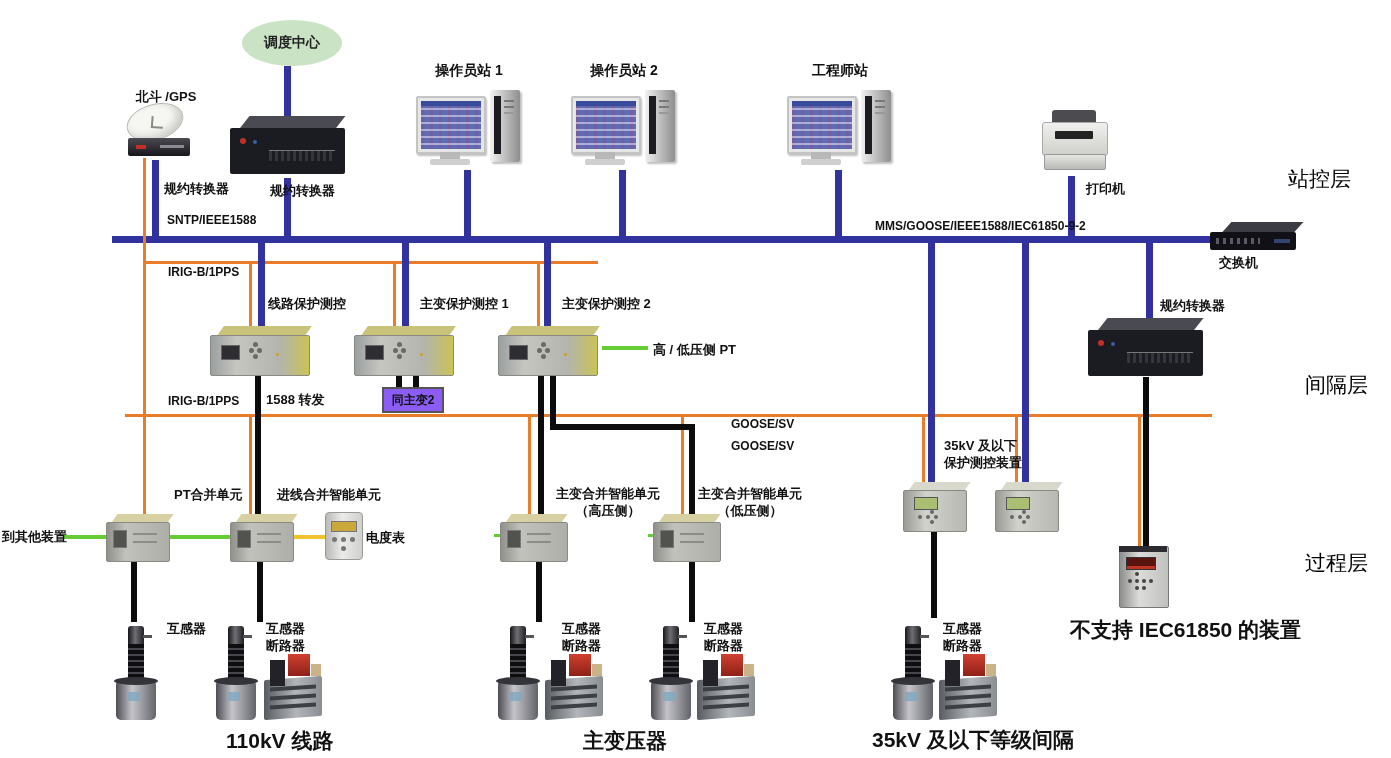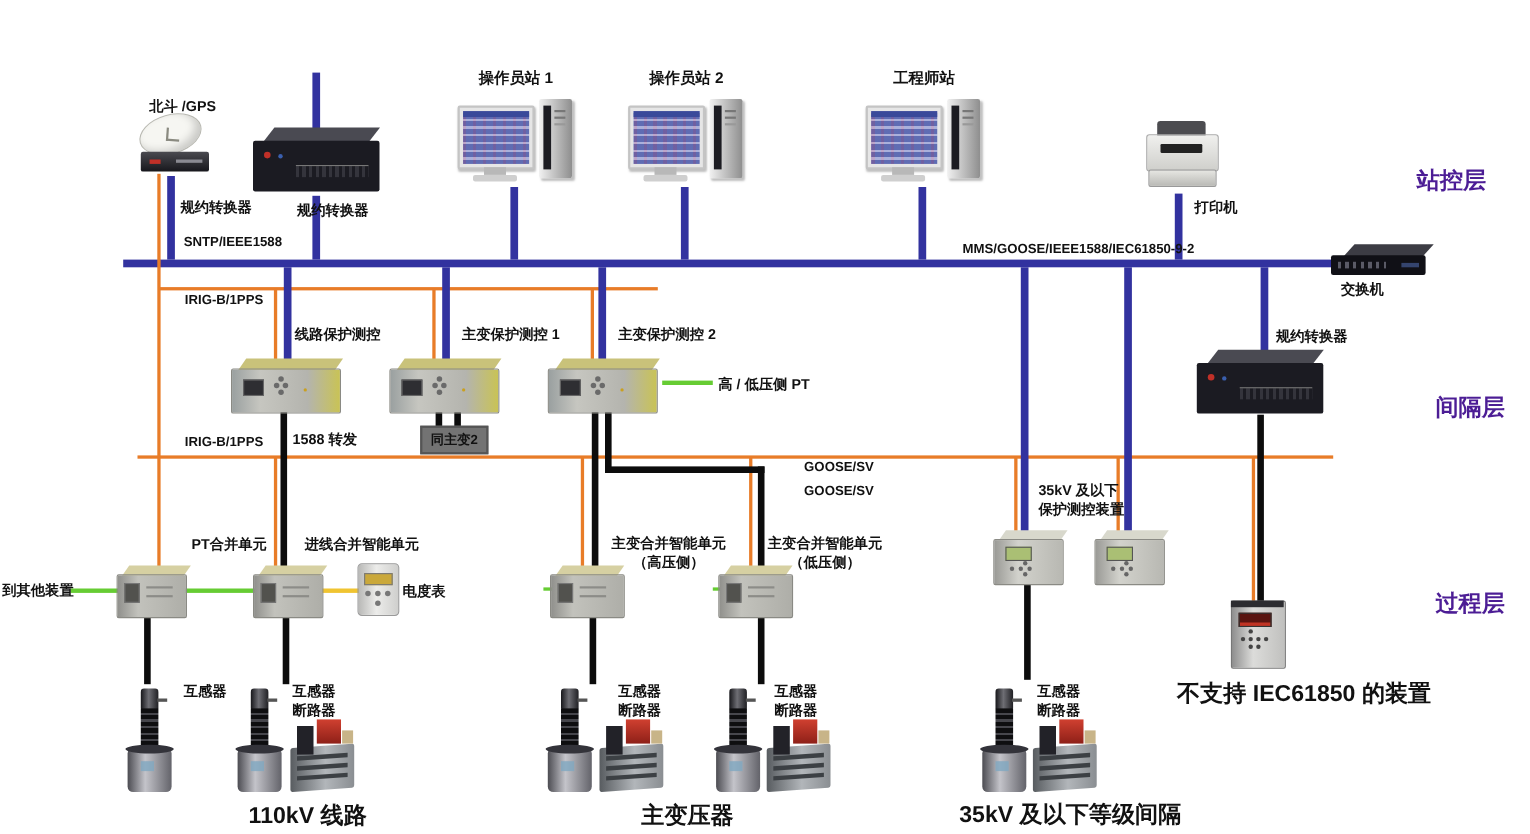--- a/index.html
+++ b/index.html
@@ -9,28 +9,28 @@
   .ln{position:absolute;}
   .blue{background:#32329f;}
   .orange{background:#e87c28;}
   .black{background:#0c0c0c;}
   .green{background:#66cc33;}
   .yellow{background:#f0c431;}
   
   .lbl{position:absolute;font-size:13px;font-weight:bold;white-space:nowrap;color:#111;}
   .lbl12{position:absolute;font-size:12px;font-weight:bold;white-space:nowrap;color:#111;}
   .lbl15{position:absolute;font-size:21px;font-weight:bold;white-space:nowrap;color:#111;}
-  .layer{position:absolute;font-size:21px;font-weight:bold;white-space:nowrap;color:#4c1d95;}
+  .layer{position:absolute;font-size:21px;font-weight:normal;white-space:nowrap;color:#000000;margin-top:15px;}
   .twoline span{display:block;line-height:17px;}
   .ctr{text-align:center;}
   .oval{position:absolute;left:242px;top:20px;width:100px;height:46px;border-radius:50%;
         background:#c9e3c4;display:flex;align-items:center;justify-content:center;
         font-size:14px;font-weight:bold;color:#222;}
   .samebox{position:absolute;left:382px;top:387px;width:58px;height:22px;border:2px solid #555;
-        background:#737373;display:flex;align-items:center;justify-content:center;
+        background:#8b5cf6;display:flex;align-items:center;justify-content:center;
         font-size:12px;font-weight:bold;}
   
   .dev{position:absolute;}
   
   .mon{position:absolute;left:0;top:10px;width:66px;height:54px;background:#e6e6e6;
        border:2px solid #c4c4c4;border-radius:2px;box-shadow:1px 2px 2px rgba(0,0,0,.25);}
   .scr{position:absolute;left:3px;top:3px;right:3px;bottom:3px;background:#7d86c8;
        background-image:linear-gradient(180deg,#3a4a9a 0 5px,transparent 5px),
        repeating-linear-gradient(180deg,rgba(255,255,255,.35) 0 2px,rgba(40,60,140,.35) 2px 7px),
        repeating-linear-gradient(90deg,rgba(200,80,120,.35) 0 3px,transparent 3px 9px);}
@@ -182,20 +182,21 @@
   <div class="ln black" style="left:689px;top:558px;width:6px;height:64px;"></div>
   <div class="ln black" style="left:931px;top:528px;width:6px;height:90px;"></div>
 
   <div class="ln green" style="left:64px;top:535px;width:44px;height:4px;"></div>
   <div class="ln green" style="left:167px;top:535px;width:66px;height:4px;"></div>
   <div class="ln green" style="left:602px;top:346px;width:46px;height:4px;"></div>
   <div class="ln green" style="left:494px;top:534px;width:9px;height:3px;"></div>
   <div class="ln green" style="left:648px;top:534px;width:9px;height:3px;"></div>
   <div class="ln yellow" style="left:293px;top:535px;width:34px;height:4px;"></div>
 
+  <div class="oval">调度中心</div>
 
   <div class="dev sat" style="left:124px;top:104px;">
     <div class="dish"></div>
     <div class="satbase"></div>
   </div>
 
   <div class="dev rack" style="left:230px;top:116px;">
     <div class="rfront"></div>
   </div>
 

